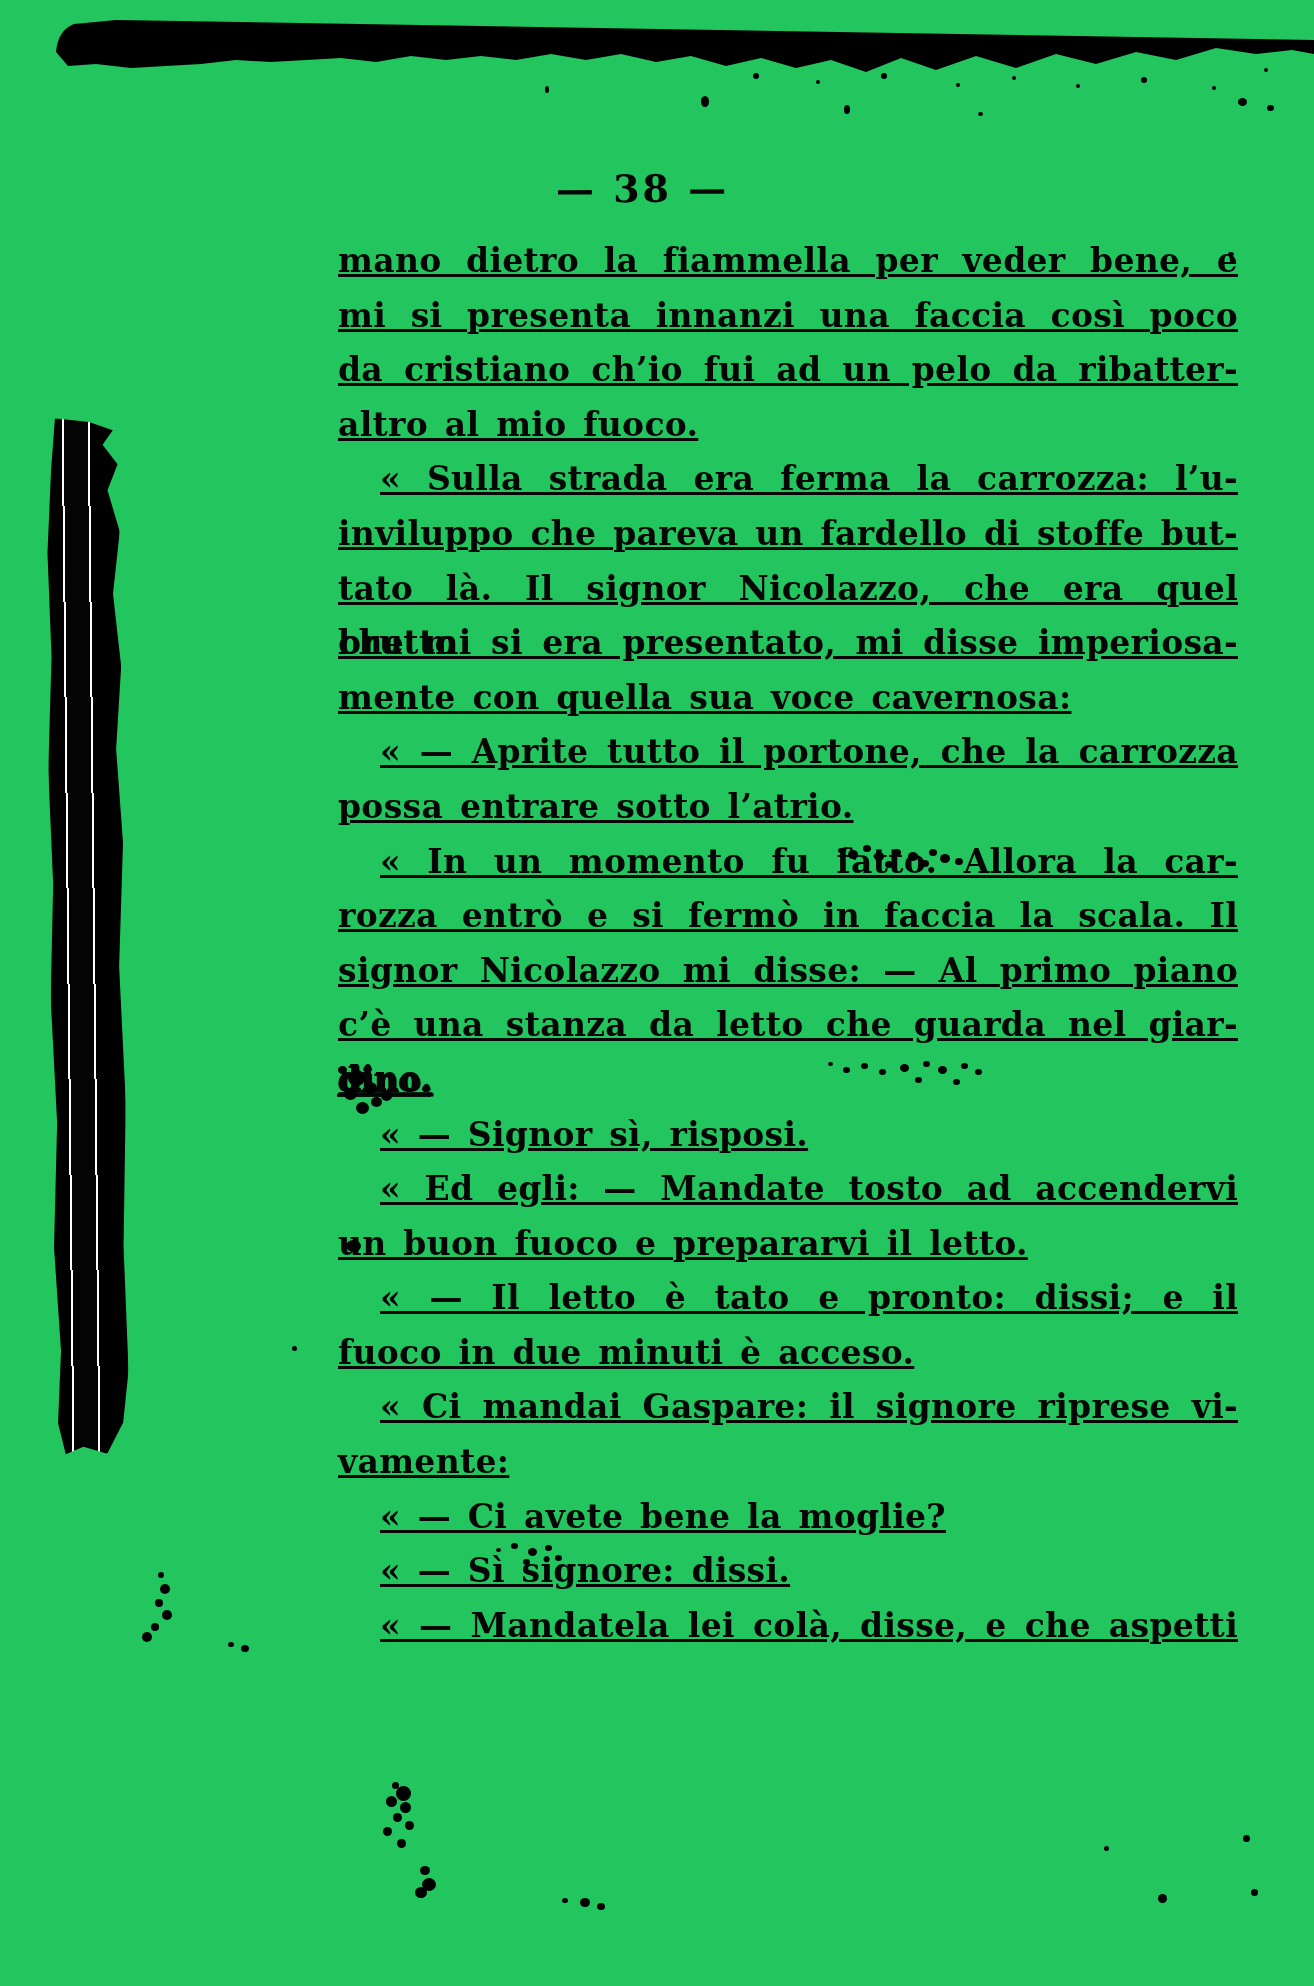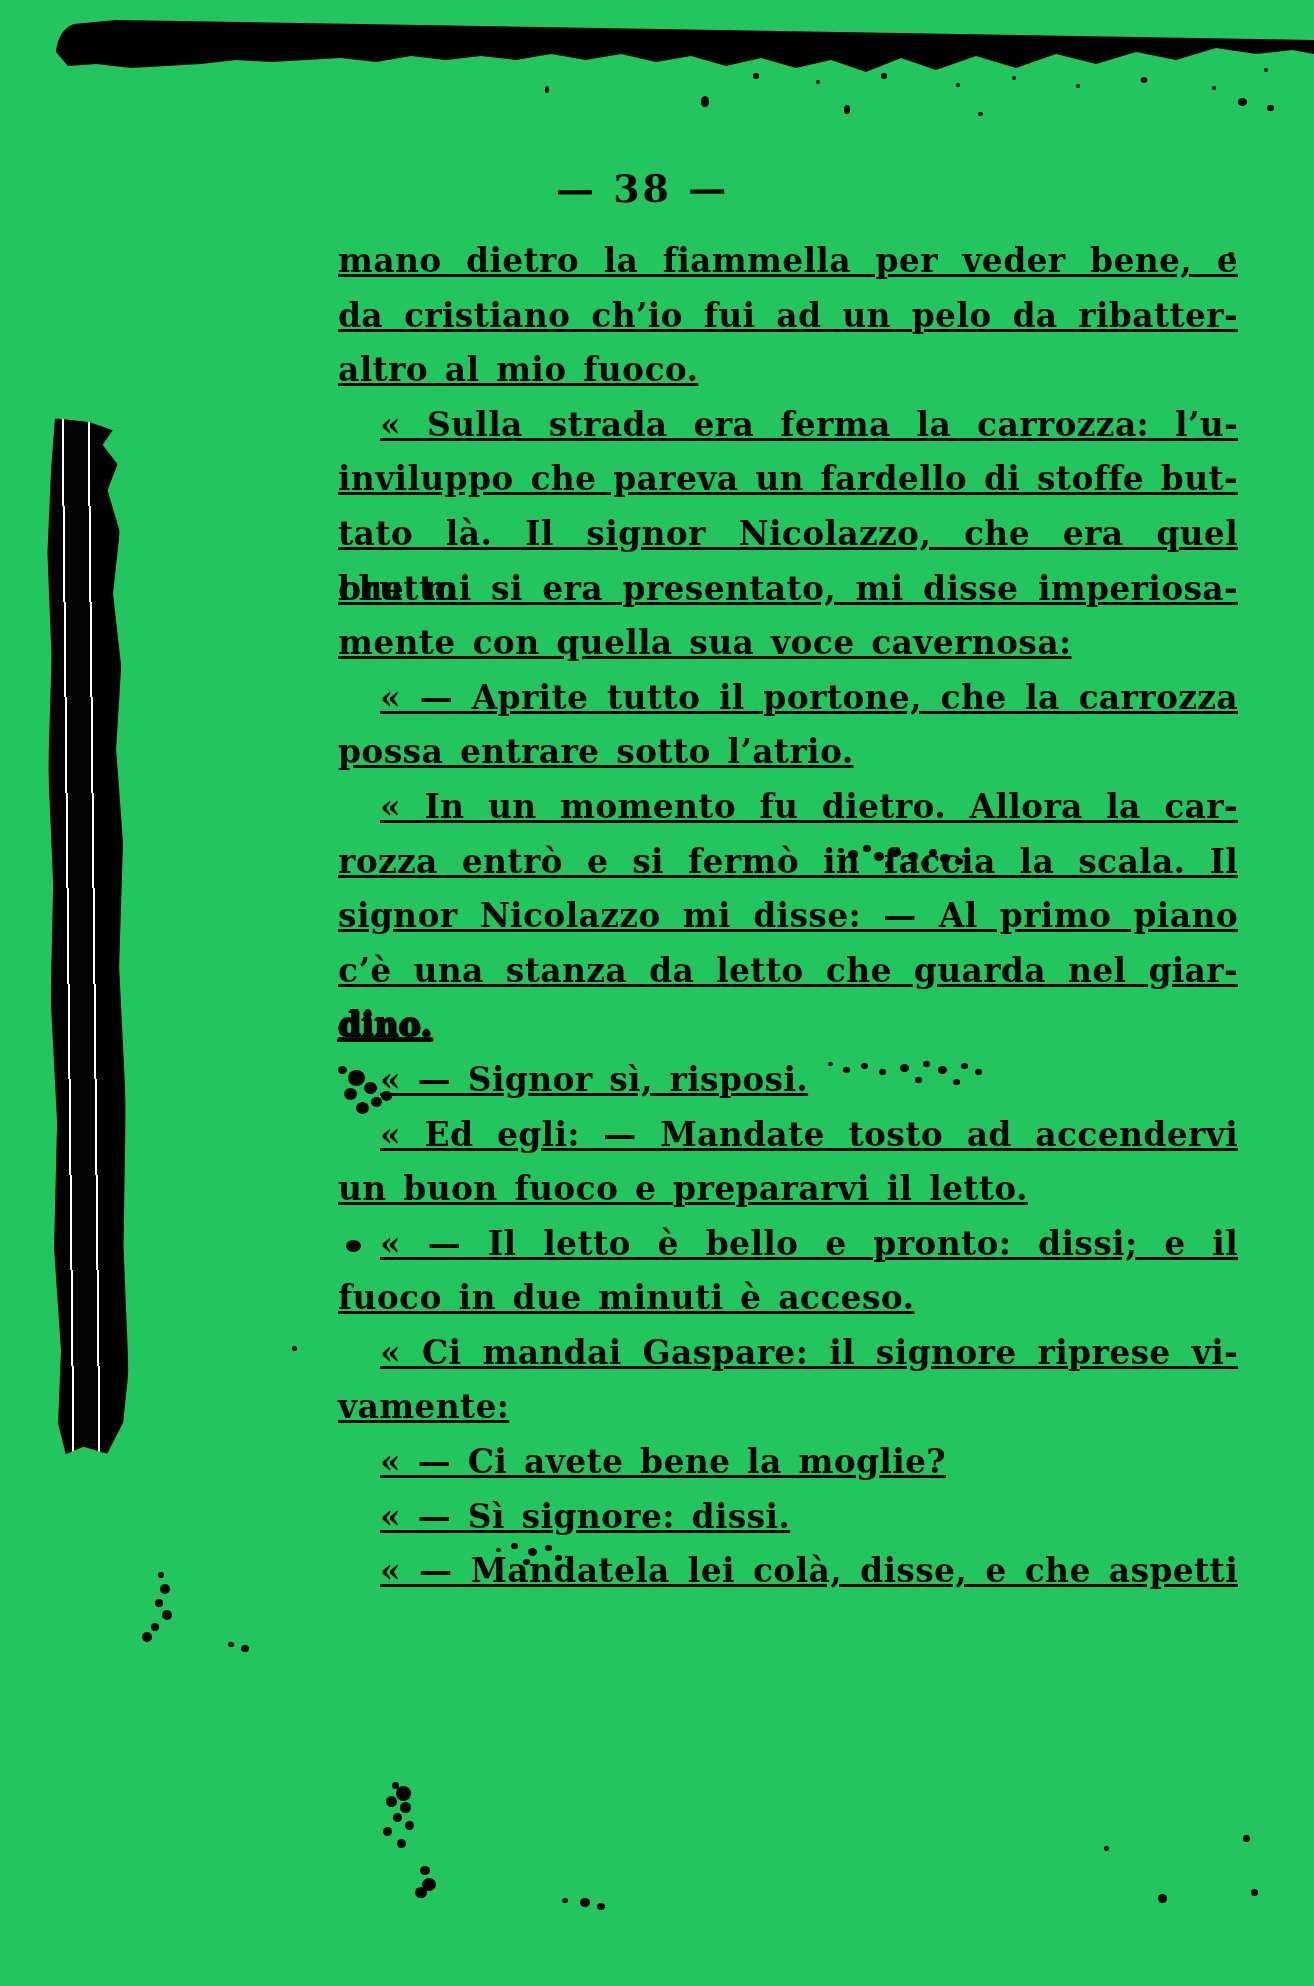--- a/index.html
+++ b/index.html
@@ -82,38 +82,39 @@
     <circle cx="1158" cy="78" r="2" fill="#000"></circle>
     <circle cx="1210" cy="60" r="2" fill="#000"></circle>
   </svg>
 
   <div class="left-band"></div>
 
   <div class="page-number">— 38 —</div>
 
   <div class="text-block">
     <div class="line j">mano dietro la fiammella per veder bene, e</div>
+    <div class="line j">mi si presenta innanzi una faccia così poco</div>
     <div class="line j">da cristiano ch’io fui ad un pelo da ribatter-</div>
     <div class="line">altro al mio fuoco.</div>
     <div class="line j ind">« Sulla strada era ferma la carrozza: l’u-</div>
     <div class="line j">inviluppo che pareva un fardello di stoffe but-</div>
     <div class="line j">tato là. Il signor Nicolazzo, che era quel brutto</div>
     <div class="line j">che mi si era presentato, mi disse imperiosa-</div>
     <div class="line">mente con quella sua voce cavernosa:</div>
     <div class="line j ind">« — Aprite tutto il portone, che la carrozza</div>
     <div class="line">possa entrare sotto l’atrio.</div>
-    <div class="line j ind">« In un momento fu dietro. Allora la car-</div>
+    <div class="line j ind">« In un momento fu fatto. Allora la car-</div>
     <div class="line j">rozza entrò e si fermò in faccia la scala. Il</div>
     <div class="line j">signor Nicolazzo mi disse: — Al primo piano</div>
     <div class="line j">c’è una stanza da letto che guarda nel giar-</div>
     <div class="line blot">dino.</div>
     <div class="line ind">« — Signor sì, risposi.</div>
     <div class="line j ind">« Ed egli: — Mandate tosto ad accendervi</div>
     <div class="line">un buon fuoco e prepararvi il letto.</div>
-    <div class="line j ind">« — Il letto è bello e pronto: dissi; e il</div>
+    <div class="line j ind">« — Il letto è tato e pronto: dissi; e il</div>
     <div class="line">fuoco in due minuti è acceso.</div>
     <div class="line j ind">« Ci mandai Gaspare: il signore riprese vi-</div>
     <div class="line">vamente:</div>
     <div class="line ind">« — Ci avete bene la moglie?</div>
     <div class="line ind">« — Sì signore: dissi.</div>
     <div class="line j ind">« — Mandatela lei colà, disse, e che aspetti</div>
   </div>
 
   <div class="sp" style="left:545px;top:86px;width:4px;height:7px;
        box-shadow:158px 12px 0 2px #000, 300px 20px 0 1px #000;"></div>

